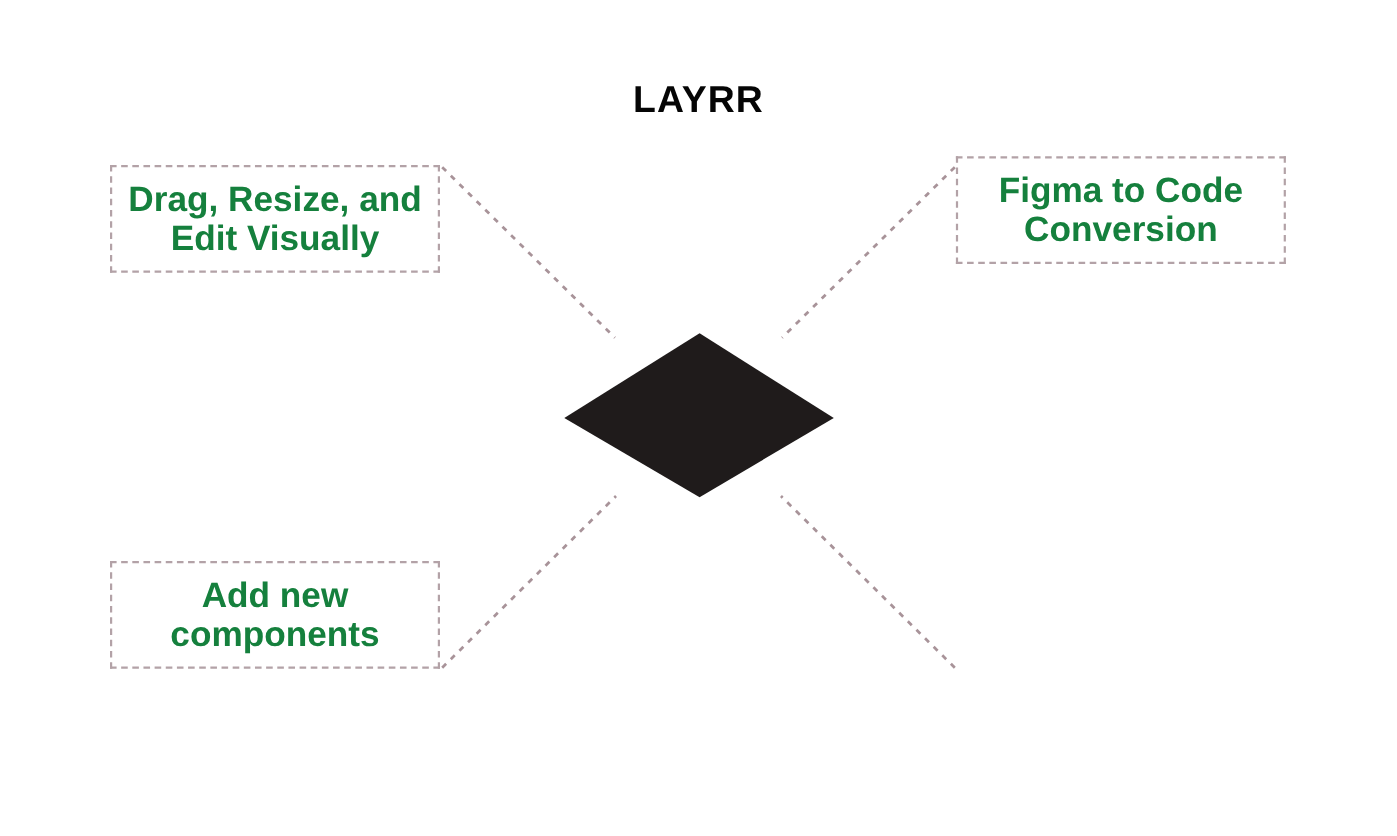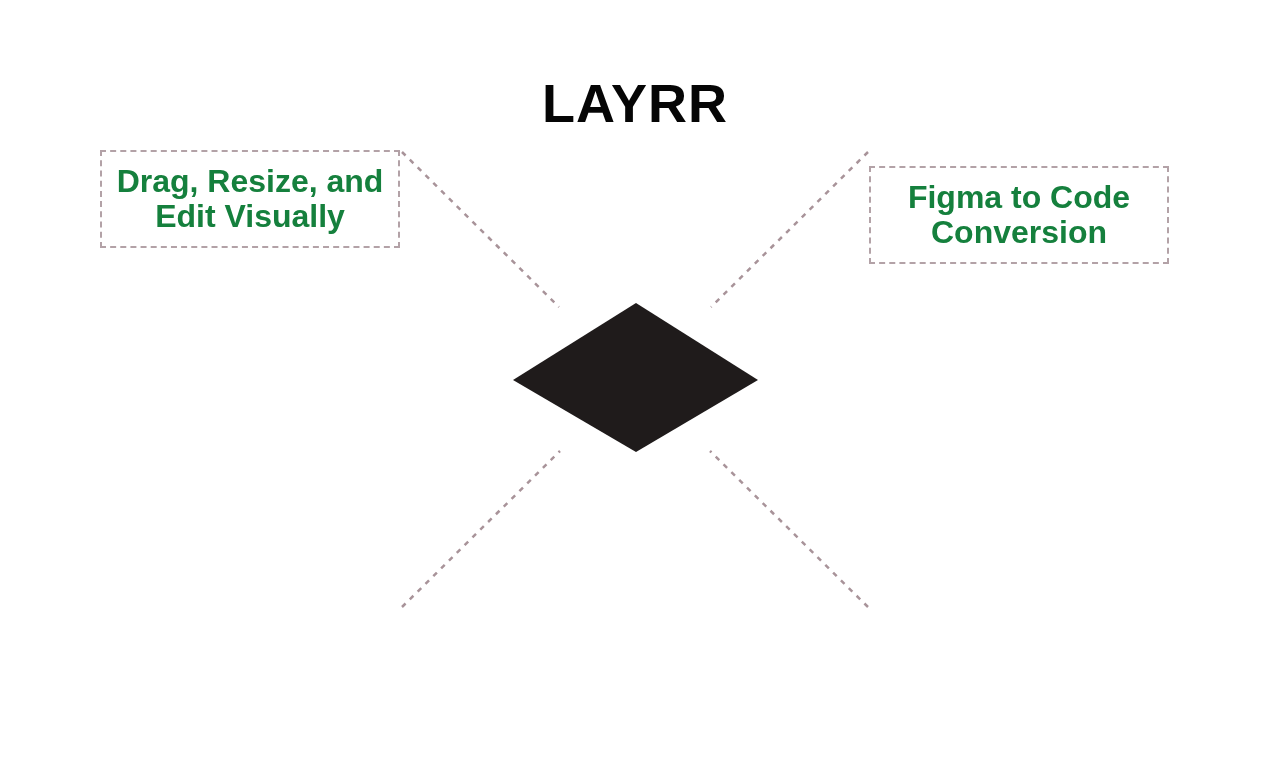--- a/index.html
+++ b/index.html
@@ -15,21 +15,21 @@
     background: #ffffff;
     overflow: hidden;
   }
   .page-title {
     position: absolute;
     top: 72px;
     left: 0;
     width: 1270px;
     margin: 0;
     text-align: center;
-    font-size: 54px;
+    font-size: 34px;
     font-weight: 800;
     letter-spacing: 1px;
     color: #050505;
   }
   .connector-layer {
     position: absolute;
     top: 0;
     left: 0;
     width: 1270px;
     height: 760px;
@@ -57,21 +57,21 @@
     background: #ffffff;
   }
   .node .label {
     font-size: 32px;
     font-weight: 700;
     line-height: 35px;
     color: #15803d;
     white-space: pre-line;
   }
   .node.tl { left: 100px; top: 150px; }
-  .node.tr { left: 869px; top: 166px; }
+  .node.tr { left: 869px; top: 142px; }
   .node.bl { left: 100px; top: 510px; }
   .node.br { left: 869px; top: 510px; }
 </style>
 </head>
 <body>
 
 <div class="canvas">
 
   <h1 class="page-title">LAYRR</h1>
 
@@ -86,15 +86,19 @@
   <div class="node tl">
     <span class="label">Drag, Resize, and
 Edit Visually</span>
   </div>
 
   <div class="node tr">
     <span class="label">Figma to Code
 Conversion</span>
   </div>
 
+  <div class="node bl">
+    <span class="label">Add new
+components</span>
+  </div>
 
 
 </div>
 
 </body></html>

